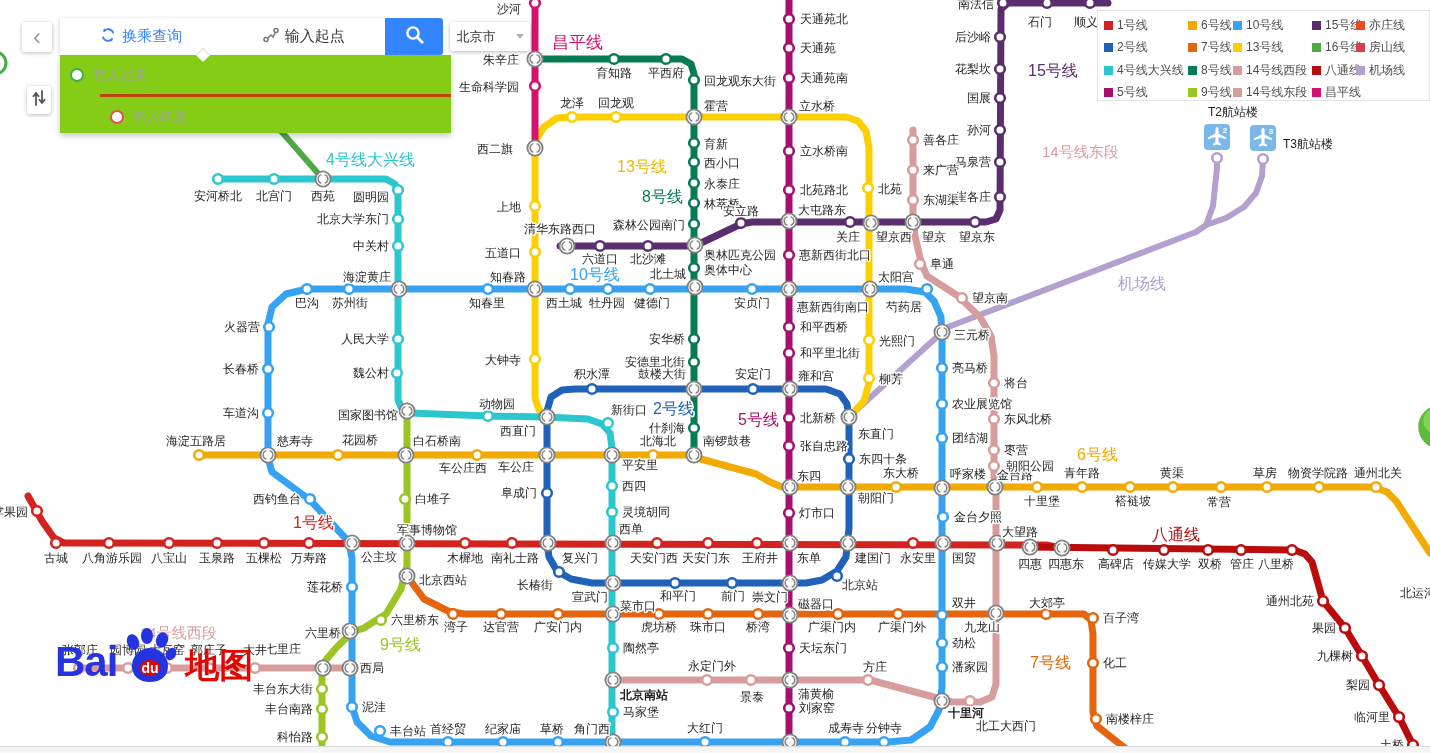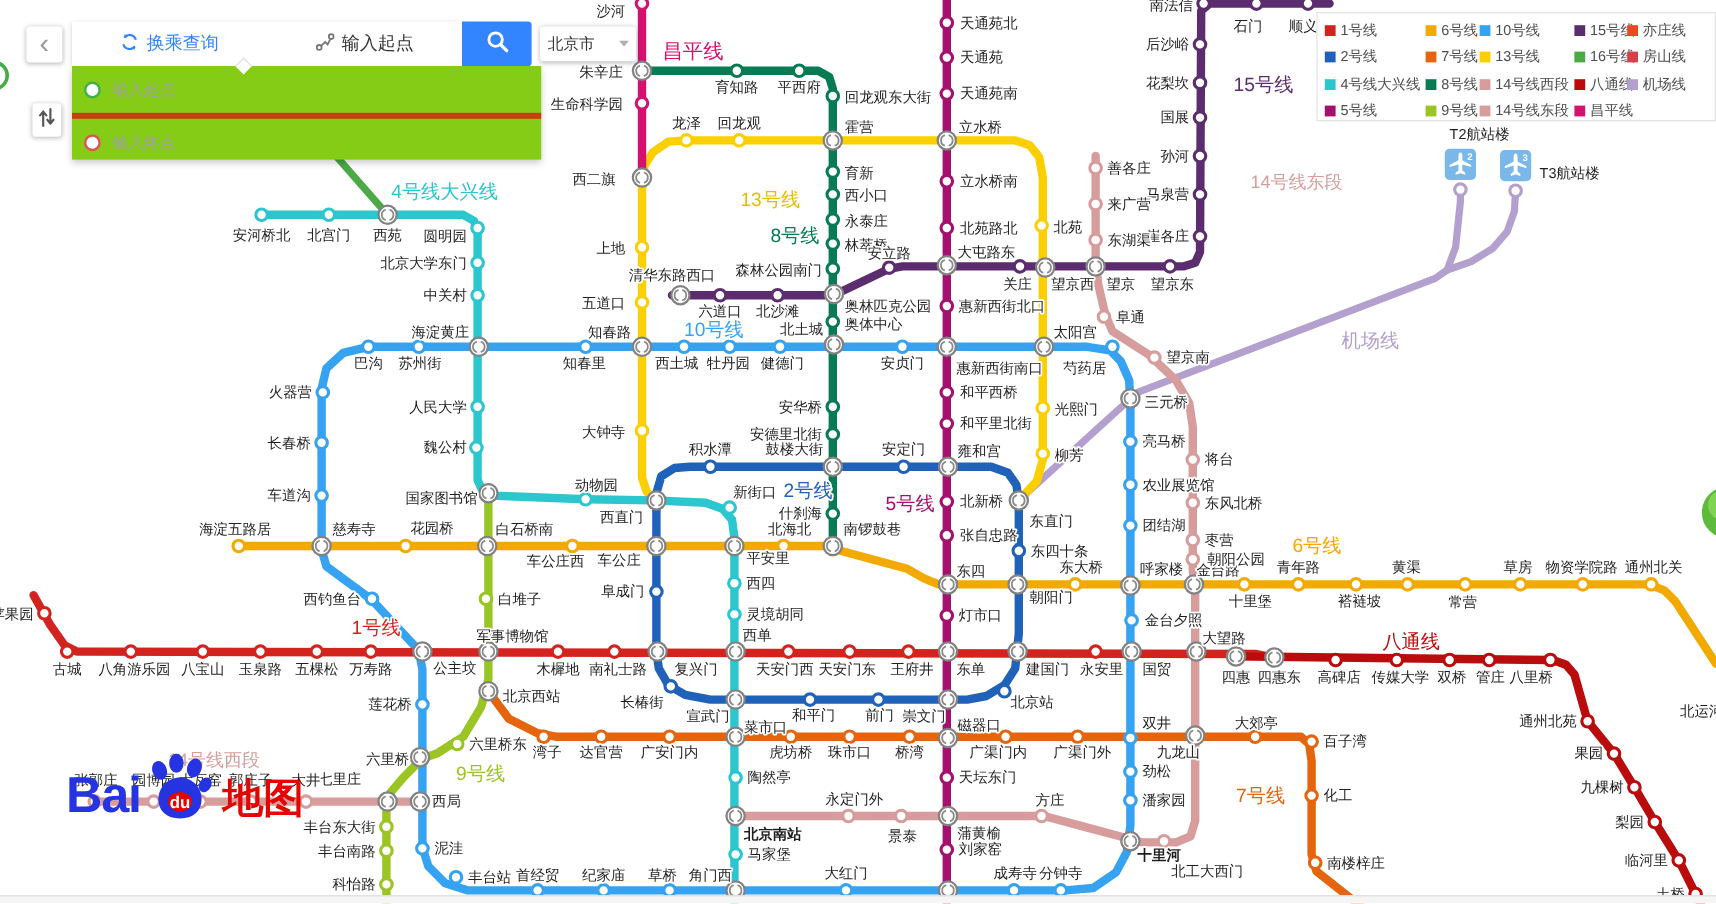--- a/index.html
+++ b/index.html
@@ -16,21 +16,21 @@
   #swap-btn{left:27px;top:86px;width:24px;height:28px;cursor:pointer;}
   #search-widget{position:absolute;left:60px;top:18px;z-index:30;}
   #tabbar{position:relative;width:325px;height:37px;background:#fff;box-shadow:0 1px 4px rgba(0,0,0,.22);
     display:flex;align-items:stretch;}
   .tab{flex:1;display:flex;align-items:center;justify-content:center;gap:6px;font-size:15px;color:#333;cursor:pointer;}
   .tab.active{color:#3385ff;}
   #tab-notch{position:absolute;left:138px;top:32px;width:9px;height:9px;background:#fff;
     border-left:1px solid #dcdcdc;border-top:1px solid #dcdcdc;transform:rotate(45deg);z-index:31;}
   #query-panel{position:relative;width:391px;height:78px;background:#84cc16;box-shadow:0 3px 6px rgba(0,0,0,.22);}
   .input-row{height:39px;display:flex;align-items:center;padding-left:10px;}
-  .input-row + .input-row{border-top:5px solid #c2410c;}
+  .input-row + .input-row{border-top:3px solid #c2410c;margin-left:40px;}
   .dot{width:10px;height:10px;border-radius:50%;border:2px solid;background:#fff;flex:0 0 auto;}
   .dot.start{border-color:#3cb14c;}
   .dot.end{border-color:#e45050;}
   .input-row input{border:none;outline:none;margin-left:8px;font-size:13px;color:#444;width:250px;
     font-family:"Liberation Sans","DejaVu Sans",sans-serif;background:transparent;}
   .input-row input::placeholder{color:#a2a2a2;}
   #search-btn{position:absolute;left:385px;top:18px;width:58px;height:37px;background:#3385ff;
     border-radius:0 3px 3px 0;display:flex;align-items:center;justify-content:center;cursor:pointer;z-index:30;}
   #city-select{left:450px;top:22px;width:80px;height:29px;gap:20px;font-size:13px;color:#333;cursor:pointer;}
   .caret{width:0;height:0;border-left:4px solid transparent;border-right:4px solid transparent;border-top:5px solid #b0b0b0;}

